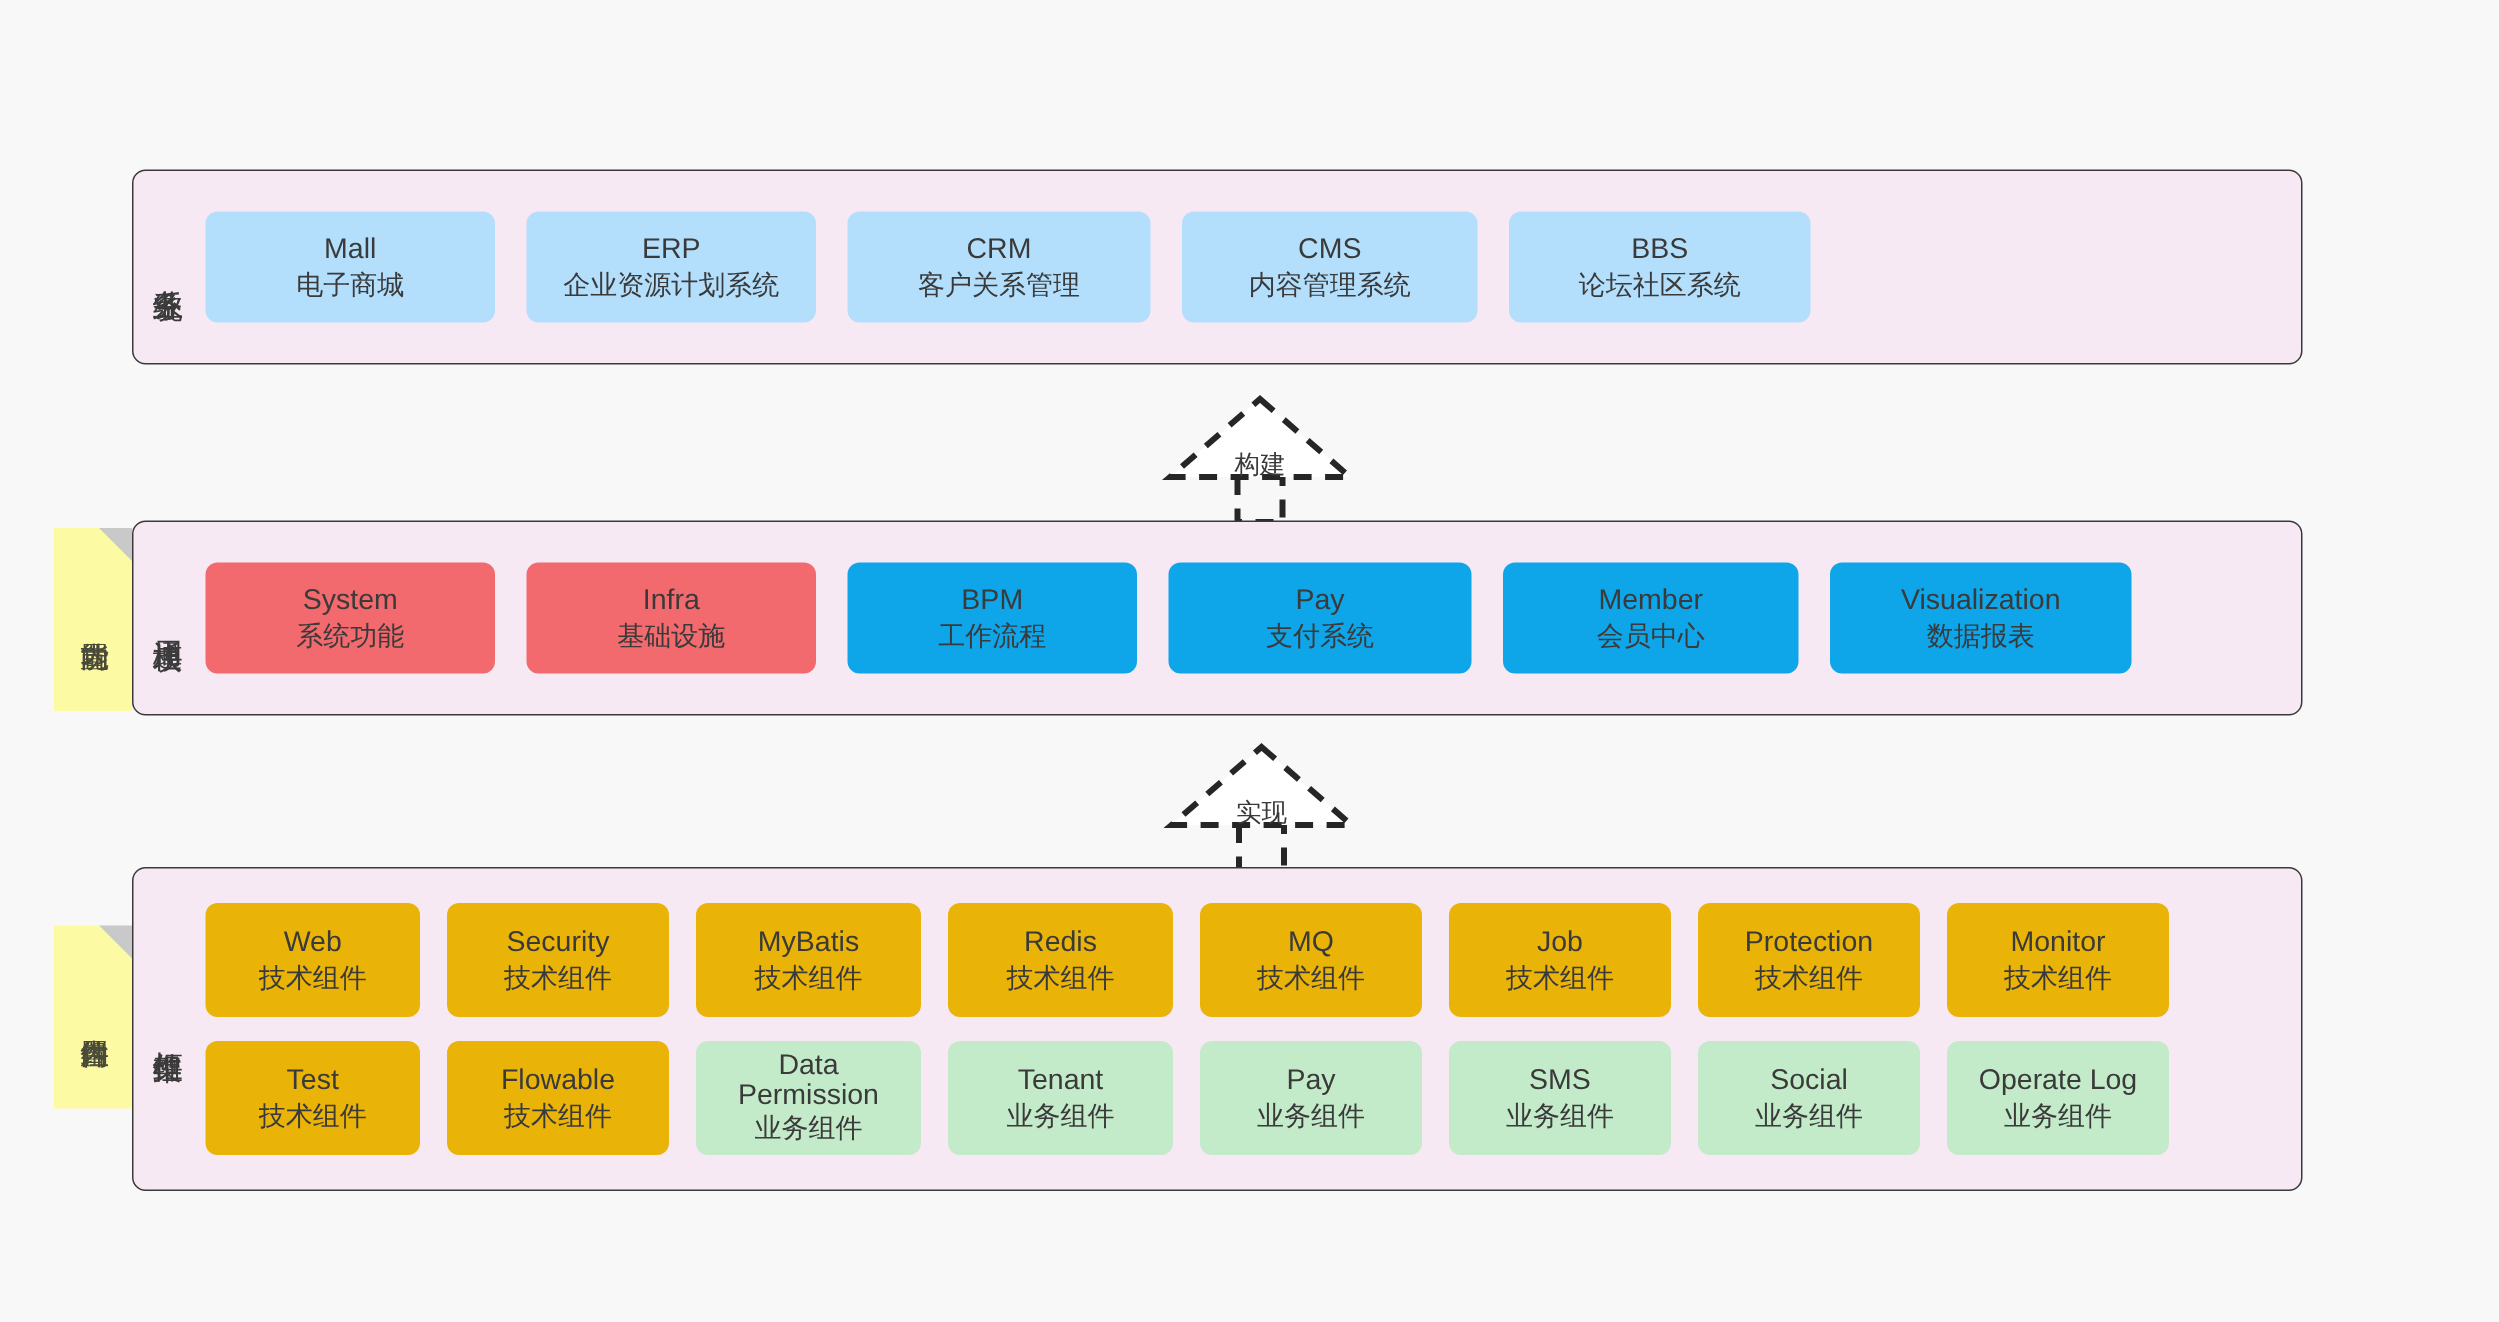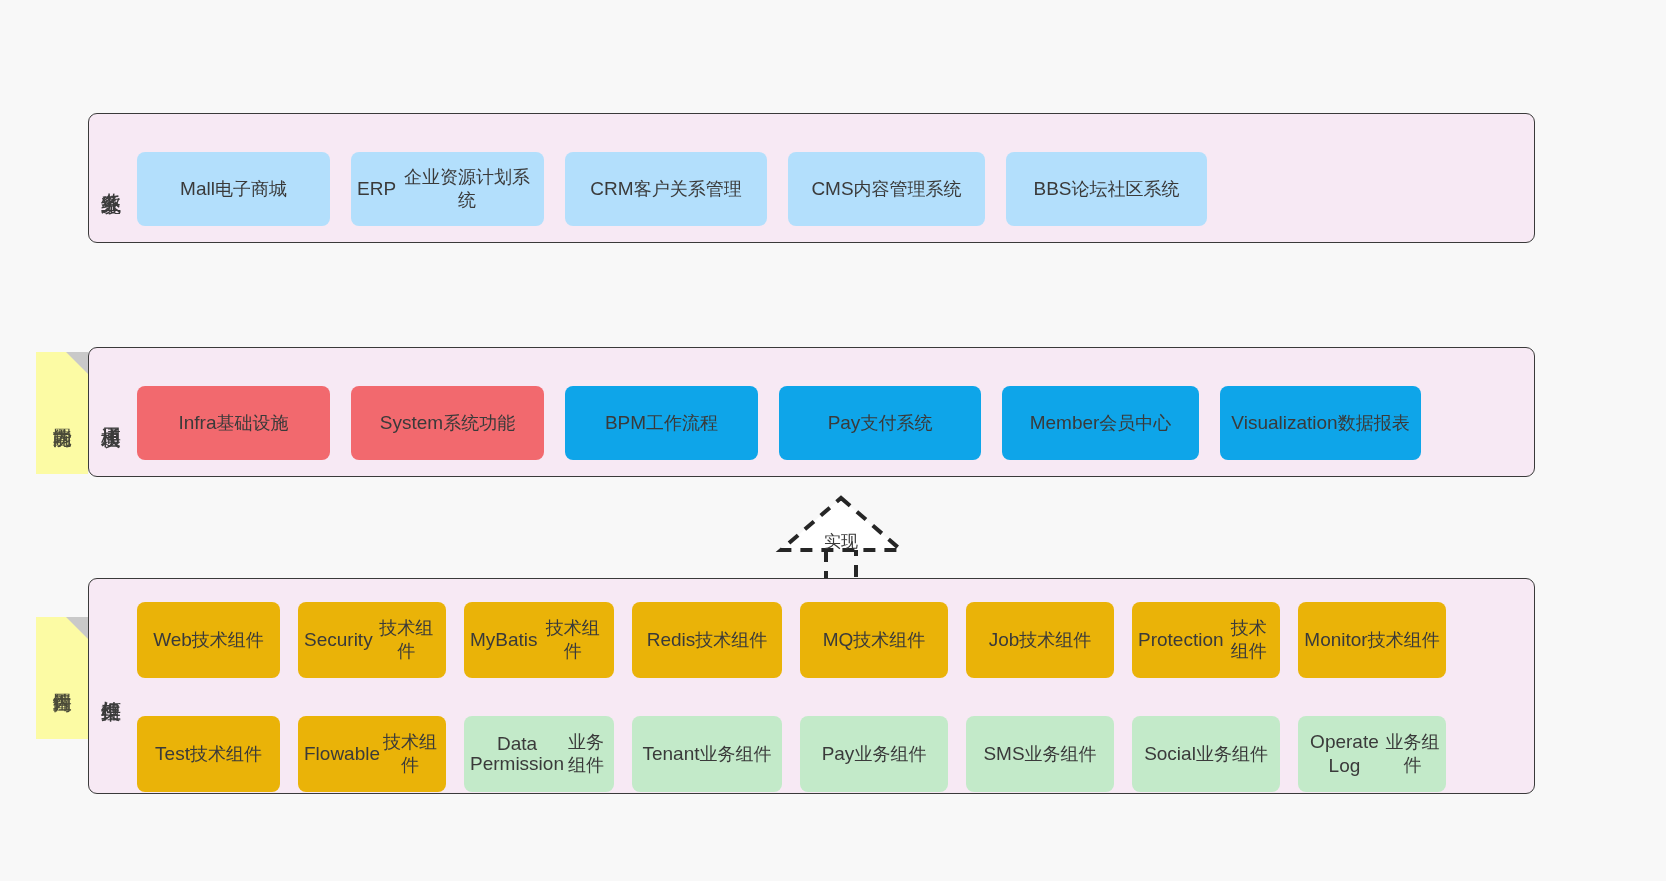--- a/index.html
+++ b/index.html
@@ -52,29 +52,28 @@
   .row {
     display: flex;
     gap: 21px;
     justify-content: flex-start;
   }
 
   
   .node {
     border-radius: 8px;
     display: flex;
-    flex-direction: row;
+    flex-direction: column;
     align-items: center;
     justify-content: center;
     text-align: center;
     font-size: 19px;
     line-height: 1.26;
     color: #3a3a3a;
     padding: 4px 6px;
-    margin-top: 22px;
   }
   .node .t-en { font-size: 19px; }
   .node .t-cn { font-size: 18px; }
 
   .blue  { background: #b3dffc; }
   .red   { background: #f2696e; }
   .pink  { background: #0ea5e9; }
   .green { background: #eab308; }
   .lgreen{ background: #c3eac9; }
 
@@ -141,37 +140,44 @@
           <span class="t-cn">内容管理系统</span>
         </div>
         <div class="node blue" style="width:201px;height:74px;">
           <span class="t-en">BBS</span>
           <span class="t-cn">论坛社区系统</span>
         </div>
       </div>
     </div>
   </div>
 
+  <div class="uml-arrow" style="left:755px; top:260px; width:170px; height:90px;">
+    <svg width="170" height="90" viewBox="0 0 170 90">
+      <path d="M 85 6 L 145 58 L 25 58 Z" fill="#ffffff" stroke="#262626" stroke-width="4" stroke-dasharray="12 9" stroke-linejoin="miter"></path>
+      <path d="M 70 58 L 70 88 L 100 88 L 100 58" fill="none" stroke="#262626" stroke-width="4" stroke-dasharray="12 9"></path>
+    </svg>
+    <span class="lbl">构建</span>
+  </div>
 
   <div class="sticky" style="left:36px; top:352px; height:122px;">
     <div class="fold"></div>
     <span>内置功能</span>
   </div>
 
   <div class="layer" id="layer-modules" style="left:88px; top:347px; width:1447px; height:130px;">
     <div class="layer-title">通用模块</div>
     <div class="layer-body">
       <div class="row">
         <div class="node red" style="width:193px;height:74px;">
+          <span class="t-en">System</span>
+          <span class="t-cn">系统功能</span>
+        </div>
+        <div class="node red" style="width:193px;height:74px;">
           <span class="t-en">Infra</span>
           <span class="t-cn">基础设施</span>
-        </div>
-        <div class="node red" style="width:193px;height:74px;">
-          <span class="t-en">System</span>
-          <span class="t-cn">系统功能</span>
         </div>
         <div class="node pink" style="width:193px;height:74px;">
           <span class="t-en">BPM</span>
           <span class="t-cn">工作流程</span>
         </div>
         <div class="node pink" style="width:202px;height:74px;">
           <span class="t-en">Pay</span>
           <span class="t-cn">支付系统</span>
         </div>
         <div class="node pink" style="width:197px;height:74px;">

